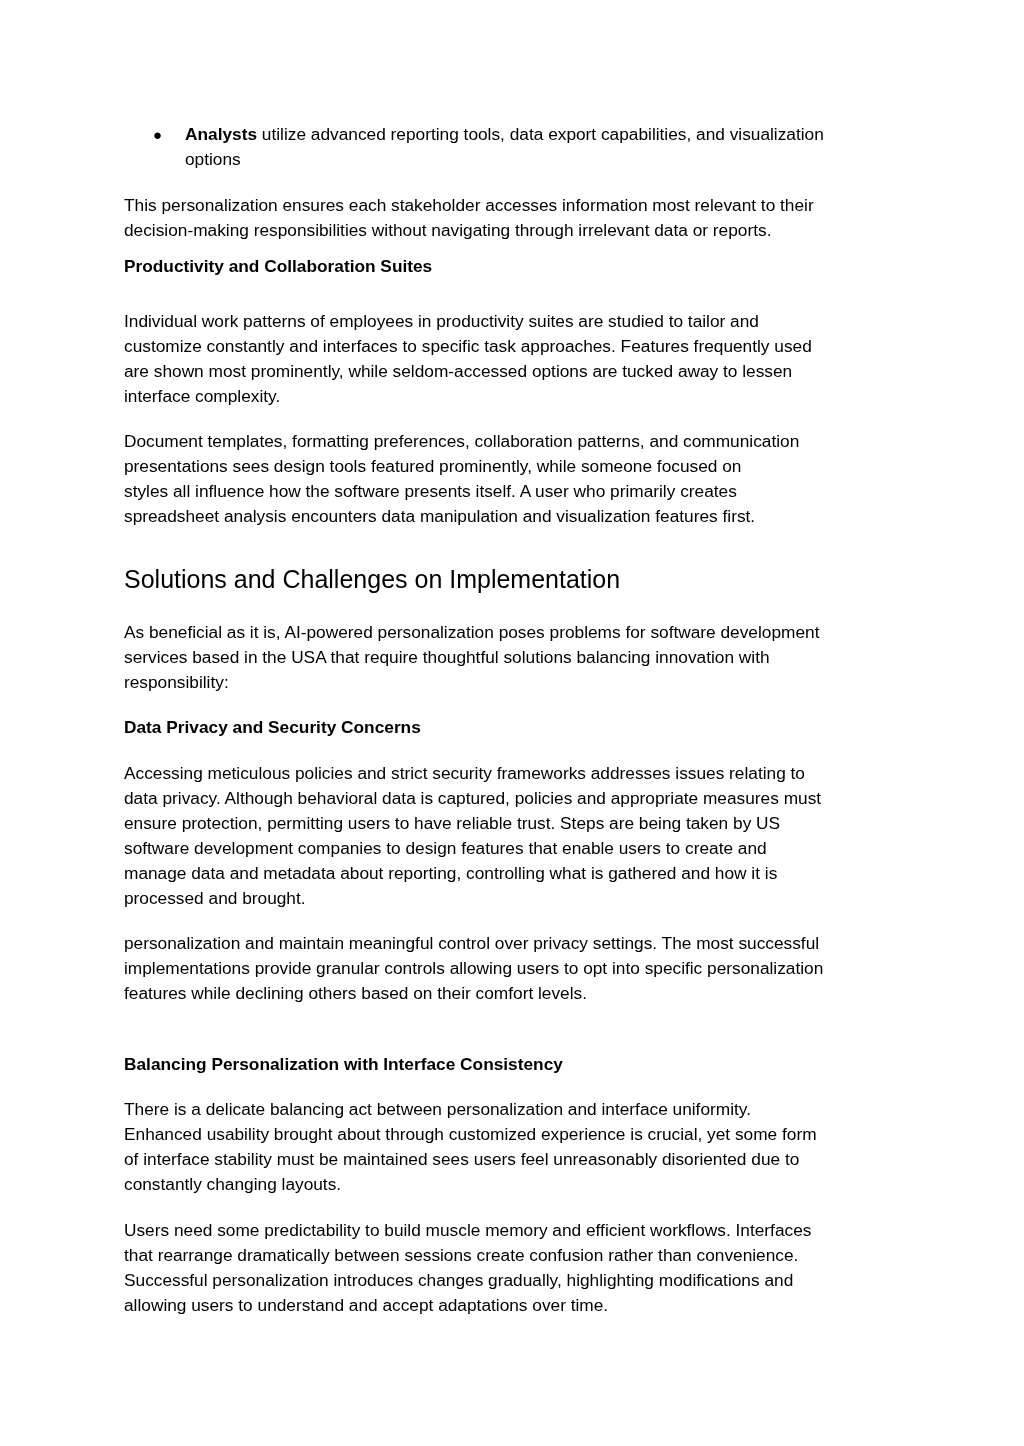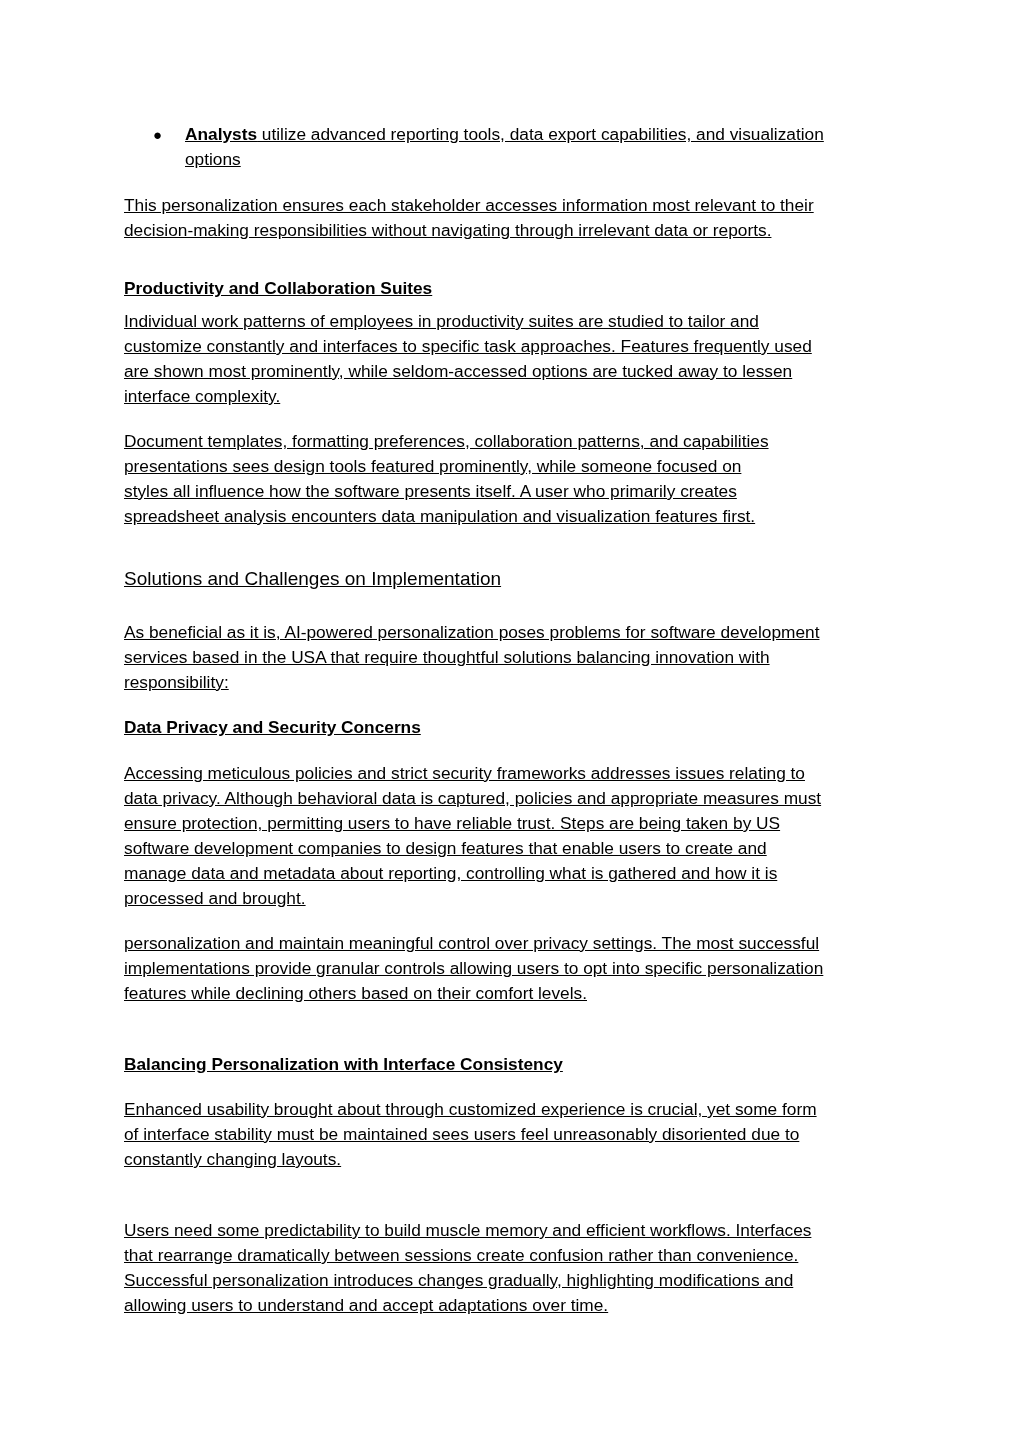--- a/index.html
+++ b/index.html
@@ -1,53 +1,53 @@
 <!DOCTYPE html>
 <html><head>
   <meta charset="utf-8">
   <style>
     html, body { margin: 0; padding: 0; background: #ffffff; }
     body { width: 1024px; height: 1446px; position: relative; overflow: hidden; }
     .page { position: absolute; left: 124px; top: 0; width: 780px; color: #000000;
             font-family: "Liberation Sans", sans-serif; font-size: 17.3px; }
-    .blk { position: absolute; left: 0; white-space: nowrap; text-decoration: underline; }
+    .blk { position: absolute; left: 0; white-space: nowrap; }
     .line { display: block; line-height: 25px; height: 25px; }
     .h3 { font-weight: bold; font-size: 17.3px; line-height: 25px; }
-    .h2 { font-size: 19px; font-weight: normal; line-height: 36px; color: #000; }
+    .h2 { font-size: 25px; font-weight: normal; line-height: 36px; color: #000; }
     .bullet { position: absolute; left: 29px; top: 122px; font-size: 15px; line-height: 25px; }
     .bullet-text { left: 61px; }
     b { font-weight: bold; }
   </style>
 </head>
 <body>
 
 <div class="page">
 
   <span class="bullet">●</span>
   <div class="blk bullet-text" style="top:122px">
     <span class="line"><b>Analysts</b><span> utilize advanced reporting tools, data export capabilities, and visualization</span></span>
     <span class="line">options</span>
   </div>
 
   <div class="blk" style="top:193px">
     <span class="line">This personalization ensures each stakeholder accesses information most relevant to their</span>
     <span class="line">decision-making responsibilities without navigating through irrelevant data or reports.</span>
   </div>
 
-  <div class="blk h3" style="top:276px">Productivity and Collaboration Suites</div>
+  <div class="blk h3" style="top:254px">Productivity and Collaboration Suites</div>
 
   <div class="blk" style="top:309px">
     <span class="line">Individual work patterns of employees in productivity suites are studied to tailor and</span>
     <span class="line">customize constantly and interfaces to specific task approaches. Features frequently used</span>
     <span class="line">are shown most prominently, while seldom-accessed options are tucked away to lessen</span>
     <span class="line">interface complexity.</span>
   </div>
 
   <div class="blk" style="top:429px">
-    <span class="line">Document templates, formatting preferences, collaboration patterns, and capabilities</span>
+    <span class="line">Document templates, formatting preferences, collaboration patterns, and communication</span>
     <span class="line">presentations sees design tools featured prominently, while someone focused on</span>
     <span class="line">styles all influence how the software presents itself. A user who primarily creates</span>
     <span class="line">spreadsheet analysis encounters data manipulation and visualization features first.</span>
   </div>
 
   <div class="blk h2" style="top:561px">Solutions and Challenges on Implementation</div>
 
   <div class="blk" style="top:620px">
     <span class="line">As beneficial as it is, AI-powered personalization poses problems for software development</span>
     <span class="line">services based in the USA that require thoughtful solutions balancing innovation with</span>
@@ -67,20 +67,21 @@
 
   <div class="blk" style="top:931px">
     <span class="line">personalization and maintain meaningful control over privacy settings. The most successful</span>
     <span class="line">implementations provide granular controls allowing users to opt into specific personalization</span>
     <span class="line">features while declining others based on their comfort levels.</span>
   </div>
 
   <div class="blk h3" style="top:1052px">Balancing Personalization with Interface Consistency</div>
 
   <div class="blk" style="top:1097px">
+    <span class="line">There is a delicate balancing act between personalization and interface uniformity.</span>
     <span class="line">Enhanced usability brought about through customized experience is crucial, yet some form</span>
     <span class="line">of interface stability must be maintained sees users feel unreasonably disoriented due to</span>
     <span class="line">constantly changing layouts.</span>
   </div>
 
   <div class="blk" style="top:1218px">
     <span class="line">Users need some predictability to build muscle memory and efficient workflows. Interfaces</span>
     <span class="line">that rearrange dramatically between sessions create confusion rather than convenience.</span>
     <span class="line">Successful personalization introduces changes gradually, highlighting modifications and</span>
     <span class="line">allowing users to understand and accept adaptations over time.</span>

